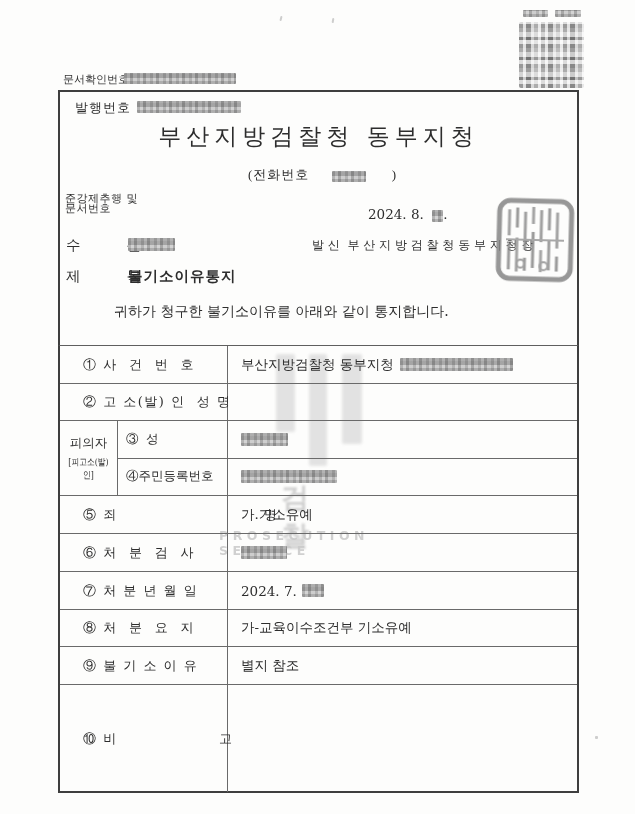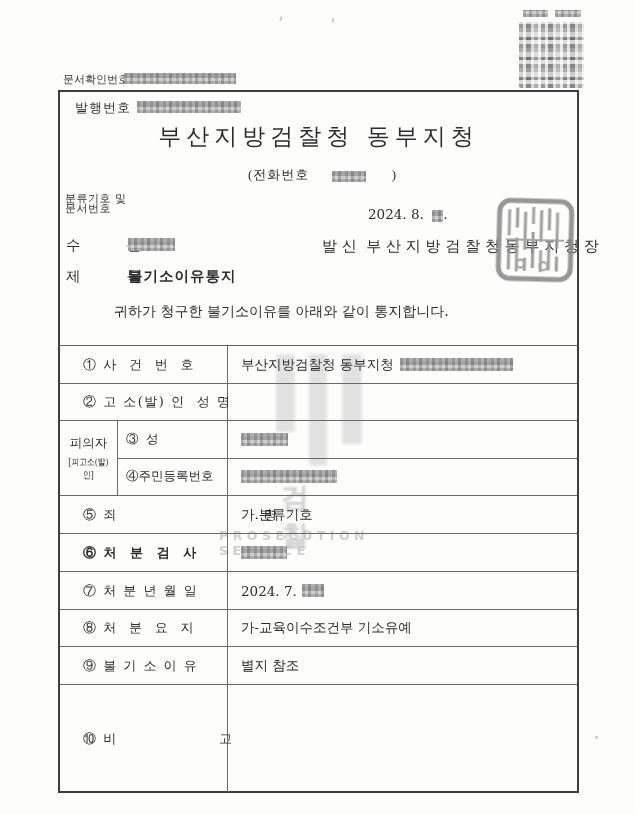--- a/index.html
+++ b/index.html
@@ -93,33 +93,33 @@
 
   <div class="abs" style="left:60px;top:121px;width:517px;text-align:center;font-size:23px;letter-spacing:5px;">부산지방검찰청  동부지청</div>
 
   <div class="abs" style="left:248px;top:166px;font-size:13px;letter-spacing:1px;font-family:Liberation Serif, serif;">
     <span>(전화번호</span>
     <span class="px" style="width:34px;height:11px;margin-left:18px;"></span>
     <span style="margin-left:22px;">)</span>
   </div>
 
   <div class="abs" style="left:65px;top:194px;font-size:11px;line-height:10px;letter-spacing:.5px;">
-    <div>분류기호 및</div>
+    <div>준강제추행 및</div>
     <div>문서번호</div>
   </div>
 
   <div class="abs" style="left:368px;top:198px;font-size:13.5px;margin-top:8px;">
     <span>2024. 8.</span>
     <span class="px" style="width:11px;height:12px;margin-left:4px;"></span><span>.</span>
   </div>
 
   <span class="abs pre" style="left:66px;top:236px;font-size:14.5px;">수          신</span>
   <span class="px abs" style="left:128px;top:238px;width:47px;height:13px;"></span>
 
-  <span class="abs pre" style="left:322px;top:237px;font-size:15px;">발 신  부 산 지 방 검 찰 청 동 부 지 청 장</span>
+  <span class="abs pre" style="left:312px;top:237px;font-size:12px;">발 신  부 산 지 방 검 찰 청 동 부 지 청 장</span>
 
   <div class="stampwrap">
     <svg width="78" height="84" viewBox="0 0 78 84">
       <rect x="3" y="3" width="72" height="78" rx="11" fill="none" stroke="#868686" stroke-width="5"></rect>
       <line x1="13" y1="12" x2="13" y2="38" stroke="#949494" stroke-width="3"></line>
       <line x1="13" y1="46" x2="13" y2="72" stroke="#8d8d8d" stroke-width="3"></line>
       <line x1="21" y1="10" x2="21" y2="30" stroke="#8a8a8a" stroke-width="3"></line>
       <line x1="21" y1="40" x2="21" y2="74" stroke="#979797" stroke-width="3"></line>
       <line x1="29" y1="14" x2="29" y2="52" stroke="#909090" stroke-width="3"></line>
       <line x1="29" y1="60" x2="29" y2="73" stroke="#8c8c8c" stroke-width="3"></line>
@@ -173,24 +173,24 @@
           <div class="sublabel pre">④주민등록번호</div>
           <div class="vcell">
             <span class="px" style="width:96px;height:13px;"></span>
           </div>
         </div>
       </div>
     </div>
 
     <div class="trow" style="height:38px;">
       <div class="lcell pre">⑤ 죄                          명</div>
-      <div class="vcell">가.분류기호</div>
-    </div>
-
-    <div class="trow" style="height:38px;font-weight:bold;">
+      <div class="vcell">가.기소유예</div>
+    </div>
+
+    <div class="trow" style="height:38px;">
       <div class="lcell pre">⑥ 처  분  검  사</div>
       <div class="vcell">
         <span class="px" style="width:46px;height:13px;"></span>
       </div>
     </div>
 
     <div class="trow" style="height:38px;">
       <div class="lcell pre">⑦ 처 분 년 월 일</div>
       <div class="vcell">
         <span>2024. 7.</span>

